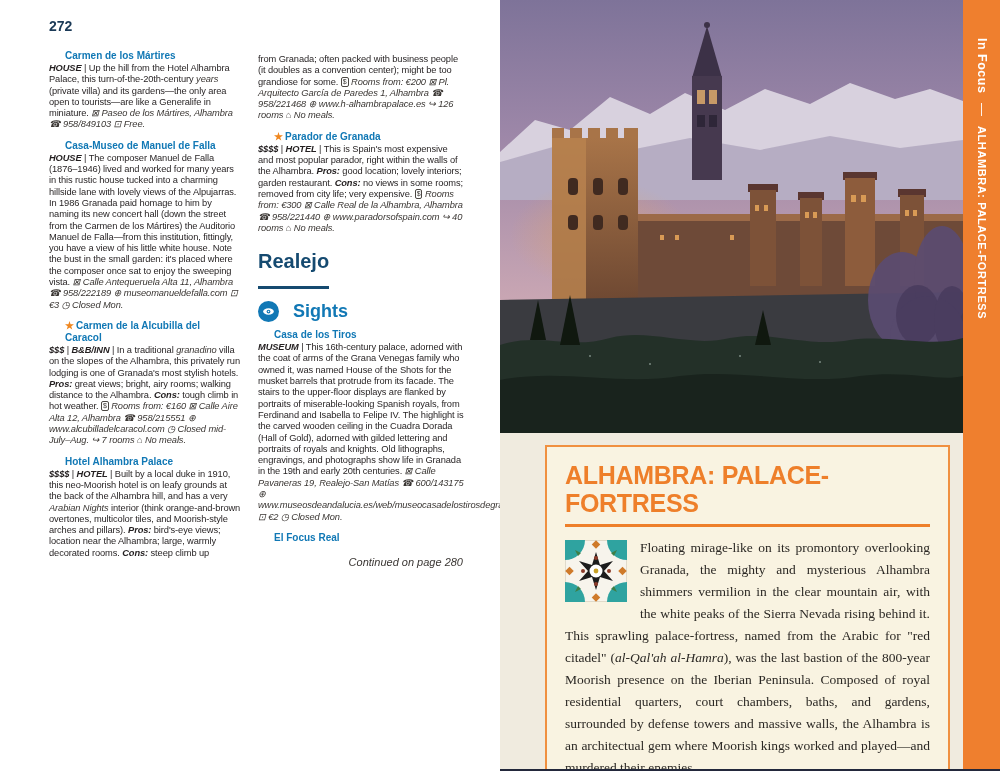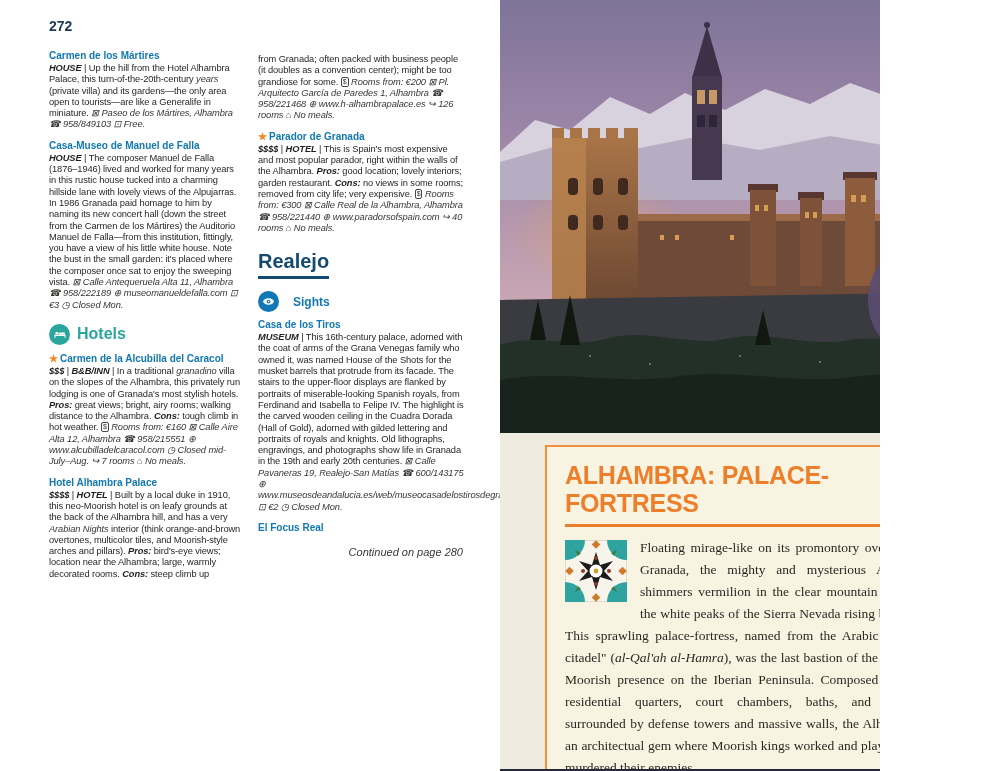--- a/index.html
+++ b/index.html
@@ -1,44 +1,44 @@
 <!DOCTYPE html>
 <html style="--accent-orange: #ee7f2a; --strip-orange: #ef7f2e; --heading-blue: #1178b5; --teal: #2ba69d; --navy: #154a70; --cream: #f0ebdf; --box-cream: #f9f3e1; --text: #231f20;"><head>
 <meta charset="utf-8">
 <style>
   :root{
     --accent-orange:#ee7f2a; --strip-orange:#ef7f2e; --heading-blue:#1178b5;
     --teal:#2ba69d; --navy:#154a70; --cream:#f0ebdf; --box-cream:#f9f3e1; --text:#231f20;
   }
   html,body{margin:0;padding:0;background:#fff;}
-  .page{position:relative;width:880px;height:771px;background:#fff;overflow:hidden;
+  .page{position:relative;width:1000px;height:771px;background:#fff;overflow:hidden;
         font-family:"Liberation Sans",sans-serif;color:var(--text,#231f20);}
   
   .pagenum{position:absolute;left:49px;top:18px;font-size:14px;font-weight:bold;color:#1b3a57;}
   .columns{position:absolute;left:49px;top:50px;width:416px;display:flex;gap:17px;}
   .col1{width:192px;} .col2{width:207px;}
   .listing{margin:0 0 9px;}
-  .listing h3{margin:0 0 1px;font-size:10px;line-height:12px;font-weight:bold;
+  .listing h3{margin:0 16px 1px;font-size:10px;line-height:12px;font-weight:bold;
               color:var(--heading-blue,#1178b5);}
   .listing p, .cont-p{margin:0;font-size:9.3px;line-height:11.3px;letter-spacing:-0.1px;}
   .cont-p{margin-top:4px;margin-bottom:9px;}
   .listing p b, .cont-p b{font-weight:bold;font-style:italic;}
   .listing p i, .cont-p i{font-style:italic;color:#3a3633;}
   .ib{display:inline-block;border:1px solid #4a4razz642;border:1px solid #4a4642;font-style:normal;
       font-size:7px;line-height:8px;padding:0 1px;border-radius:2px;vertical-align:1px;}
   .star{color:#f0871f;margin-right:2px;font-size:10px;}
   .sec-head{display:flex;align-items:center;gap:7px;margin:13px 0 8px;font-weight:bold;}
   .sec-head .badge{width:21px;height:21px;border-radius:50%;display:flex;align-items:center;
                    justify-content:center;flex:0 0 auto;}
   .sec-head.hotels{color:var(--teal,#2ba69d);font-size:16px;}
   .sec-head.hotels .badge{background:var(--teal,#2ba69d);}
-  .sec-head.sights{color:var(--heading-blue,#1178b5);font-size:12px;margin:12px 0 7px;gap:14px;}
+  .sec-head.sights{color:var(--heading-blue,#1178b5);font-size:18px;margin:12px 0 7px;gap:14px;}
   .sec-head.sights .badge{background:var(--heading-blue,#1178b5);}
   .area-head{margin:16px 0 4px;font-size:20px;font-weight:bold;color:var(--navy,#154a70);}
-  .area-head span{display:inline-block;border-bottom:3px solid var(--navy,#154a70);padding-bottom:3px;}
+  .area-head span{display:inline-block;border-bottom:3px solid var(--navy,#154a70);padding-bottom:13px;}
   .continued{margin:12px 2px 0 0;font-size:11px;font-style:italic;text-align:right;color:#3a3633;}
   
   .right{position:absolute;left:500px;top:0;width:463px;height:771px;background:var(--cream,#f0ebdf);}
   .photo{position:absolute;left:0;top:0;width:463px;height:433px;display:block;}
   .feature{position:absolute;left:45px;top:445px;width:405px;box-sizing:border-box;
            background:var(--box-cream,#f9f3e1);border:2px solid #f09040;padding:12px 18px 12px;}
   .feature h2{margin:2px 0 7px;font-size:25px;line-height:28px;font-weight:bold;
               letter-spacing:-0.3px;color:var(--accent-orange,#ee7f2a);}
   .feature .rule{height:3px;background:var(--accent-orange,#ee7f2a);margin:0 0 10px;}
   .tile{float:left;width:62px;height:62px;margin:3px 13px 4px 0;}
@@ -67,34 +67,20 @@
       <div class="listing">
         <h3><span>Carmen de los Mártires</span></h3>
         <p><b>HOUSE</b> | Up the hill from the Hotel Alhambra Palace, this turn-of-the-20th-century <i>years</i> (private villa) and its gardens—the only area open to tourists—are like a Generalife in miniature. <i>⊠ Paseo de los Mártires, Alhambra ☎ 958/849103 ⊡ Free.</i></p>
       </div>
 
       <div class="listing">
         <h3><span>Casa-Museo de Manuel de Falla</span></h3>
         <p><b>HOUSE</b> | The composer Manuel de Falla (1876–1946) lived and worked for many years in this rustic house tucked into a charming hillside lane with lovely views of the Alpujarras. In 1986 Granada paid homage to him by naming its new concert hall (down the street from the Carmen de los Mártires) the Auditorio Manuel de Falla—from this institution, fittingly, you have a view of his little white house. Note the bust in the small garden: it's placed where the composer once sat to enjoy the sweeping vista. <i>⊠ Calle Antequeruela Alta 11, Alhambra ☎ 958/222189 ⊕ museomanueldefalla.com ⊡ €3 ◷ Closed Mon.</i></p>
       </div>
 
-      <div class="sec-head hotels">
-        <span class="badge">
-          <svg width="14" height="14" viewBox="0 0 24 24">
-              <g fill="#ffffff">
-            <rect x="2.5" y="13" width="19" height="2.4" rx="1"></rect>
-            <rect x="4" y="8.5" width="5.5" height="3.5" rx="1.7"></rect>
-            <rect x="10.5" y="9.5" width="10" height="3.5" rx="1"></rect>
-            <rect x="2.5" y="15" width="1.8" height="3.5"></rect>
-            <rect x="19.7" y="15" width="1.8" height="3.5"></rect>
-          </g>
-            </svg>
-        </span>
-        <span>Hotels</span>
-      </div>
 
       <div class="listing">
         <h3><span class="star">★</span><span>Carmen de la Alcubilla del Caracol</span></h3>
         <p><b>$$$</b> | <b>B&amp;B/INN</b> | In a traditional <i>granadino</i> villa on the slopes of the Alhambra, this privately run lodging is one of Granada's most stylish hotels. <b>Pros:</b> great views; bright, airy rooms; walking distance to the Alhambra. <b>Cons:</b> tough climb in hot weather. <i><span class="ib">$</span> Rooms from: €160 ⊠ Calle Aire Alta 12, Alhambra ☎ 958/215551 ⊕ www.alcubilladelcaracol.com ◷ Closed mid-July–Aug. ↪ 7 rooms ⌂ No meals.</i></p>
       </div>
 
       <div class="listing">
         <h3><span>Hotel Alhambra Palace</span></h3>
         <p><b>$$$$</b> | <b>HOTEL</b> | Built by a local duke in 1910, this neo-Moorish hotel is on leafy grounds at the back of the Alhambra hill, and has a very <i>Arabian Nights</i> interior (think orange-and-brown overtones, multicolor tiles, and Moorish-style arches and pillars). <b>Pros:</b> bird's-eye views; location near the Alhambra; large, warmly decorated rooms. <b>Cons:</b> steep climb up</p>
       </div>

